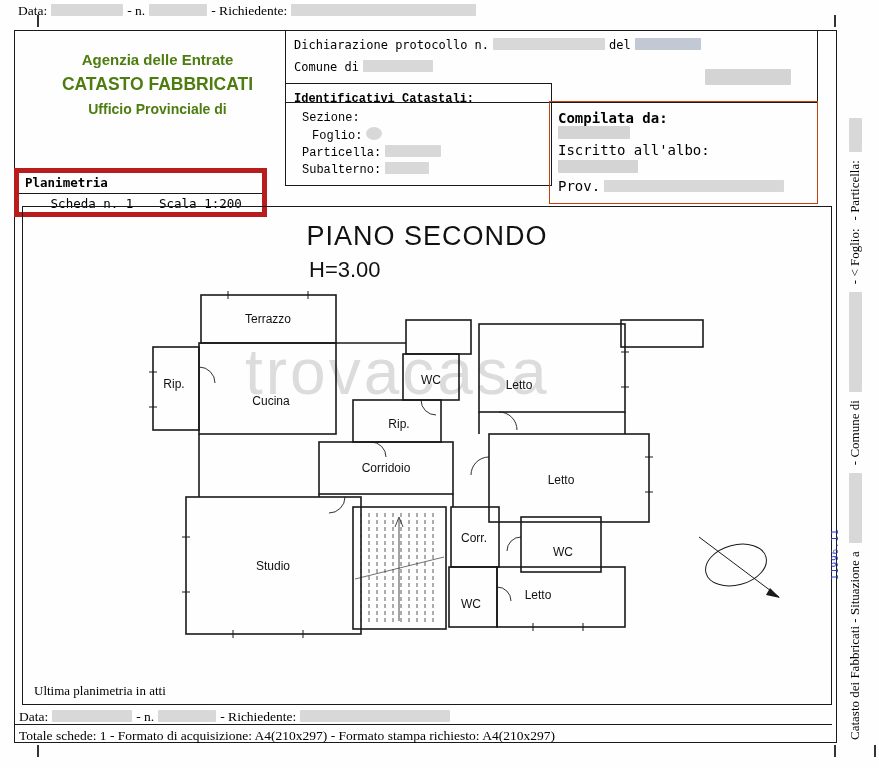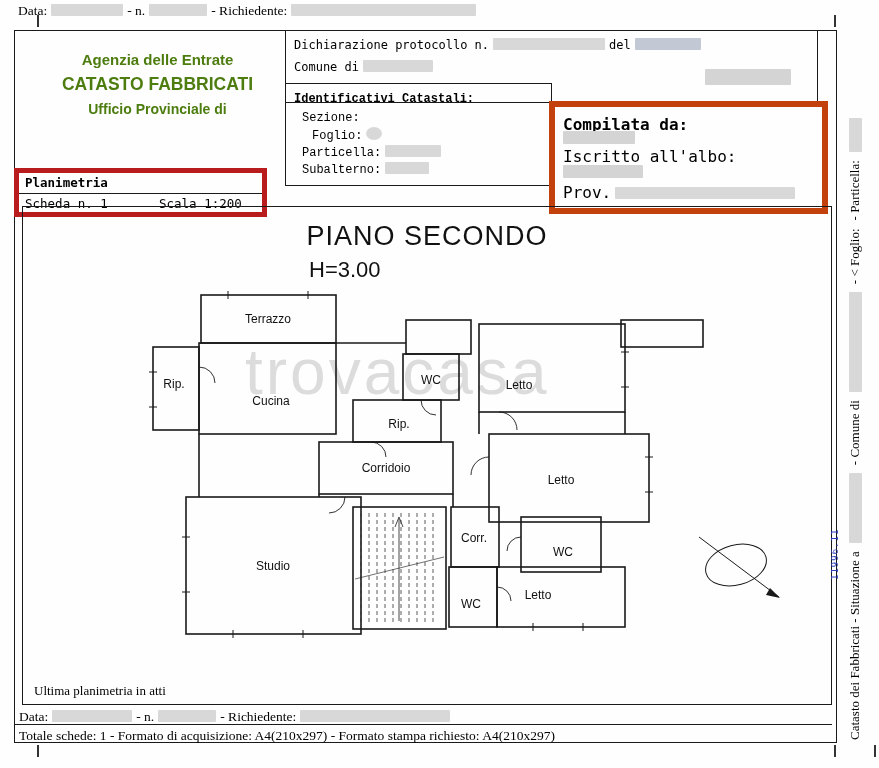--- a/index.html
+++ b/index.html
@@ -36,33 +36,33 @@
   .ident{position:absolute;left:270px;top:52px;width:265px;height:101px;border:1px solid #1a1a1a;
          font-family:Liberation Mono, monospace;font-size:12px;}
   .ident .row{position:absolute;left:8px;white-space:nowrap;}
   .ident .title{top:8px;font-weight:bold;}
   .ident .r1{top:27px;left:16px;}
   .ident .r2{top:43px;left:26px;}
   .ident .r3{top:61px;left:16px;}
   .ident .r4{top:78px;left:16px;}
 
   
-  .comp{position:absolute;left:534px;top:70px;width:267px;height:101px;border:6px solid #c2410c;
-        font-family:"DejaVu Sans Mono", monospace;font-size:16px;}
+  .comp{position:absolute;left:534px;top:70px;width:267px;height:101px;border:1px solid #c2410c;
+        font-family:"DejaVu Sans Mono", monospace;font-size:14px;}
   .comp .row{position:absolute;left:8px;white-space:nowrap;}
   .comp .c1{top:8px;font-weight:bold;}
   .comp .c2{top:40px;}
   .comp .c3{top:76px;}
 
   
   .plani{position:absolute;left:-1px;top:137px;width:243px;height:39px;border:5px solid #b91c1c;
          font-family:"DejaVu Sans Mono", monospace;font-size:12.5px;}
   .plani .row1{height:18px;border-bottom:1px solid #1a1a1a;padding:2px 6px 0 6px;font-weight:bold;}
   .plani .row2{display:flex;padding:2px 6px 0 6px;}
-  .plani .row2 .scheda{width:134px;}
+  .plani .row2 .scheda{width:134px;text-align:center;}
 
   
   .planarea{position:absolute;left:7px;top:175px;width:808px;height:497px;border:1px solid #1a1a1a;}
   .plan-title{position:absolute;left:0;right:0;top:14px;text-align:center;
               font-family:"Liberation Sans", sans-serif;font-size:27px;font-weight:500;letter-spacing:1px;color:#111;}
   .plan-h{position:absolute;left:286px;top:50px;font-family:"Liberation Sans", sans-serif;
           font-size:22px;font-weight:500;color:#111;}
   .watermark{position:absolute;left:222px;top:128px;font-family:"Liberation Sans", sans-serif;
              font-size:64px;letter-spacing:3px;color:rgba(125,125,125,0.26);pointer-events:none;}
   .ultima{position:absolute;left:11px;bottom:5px;font-size:13px;}

